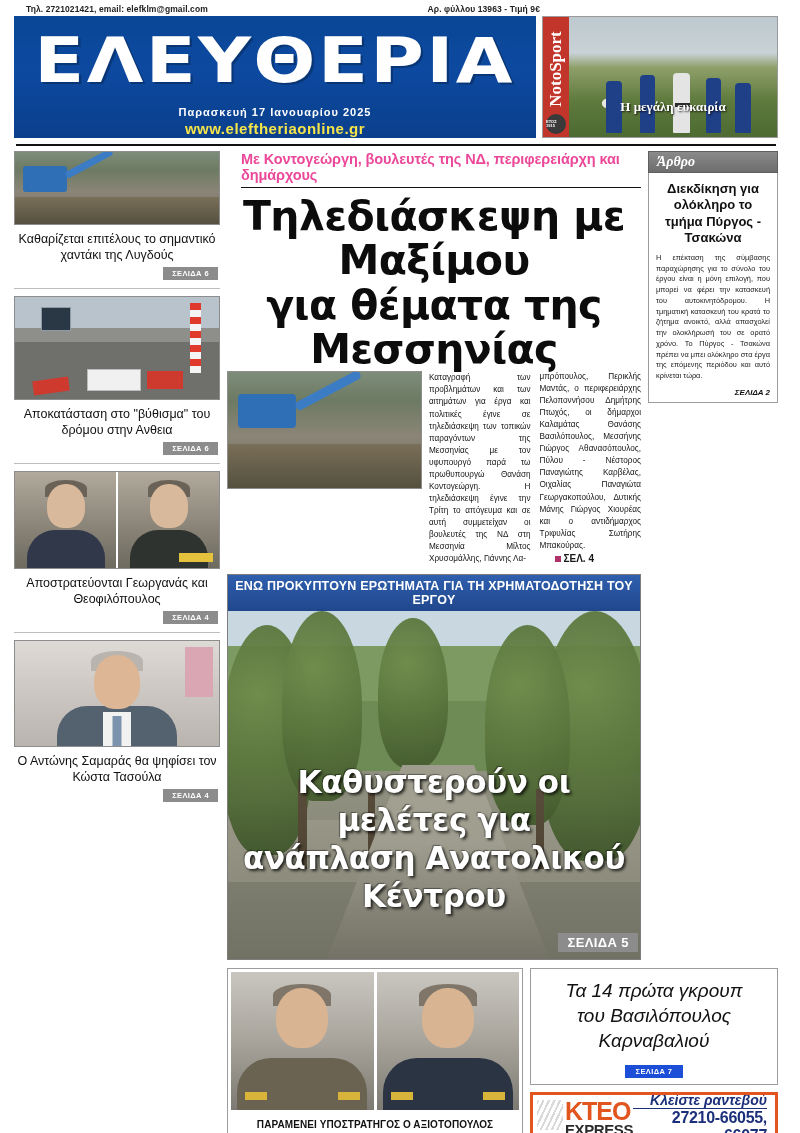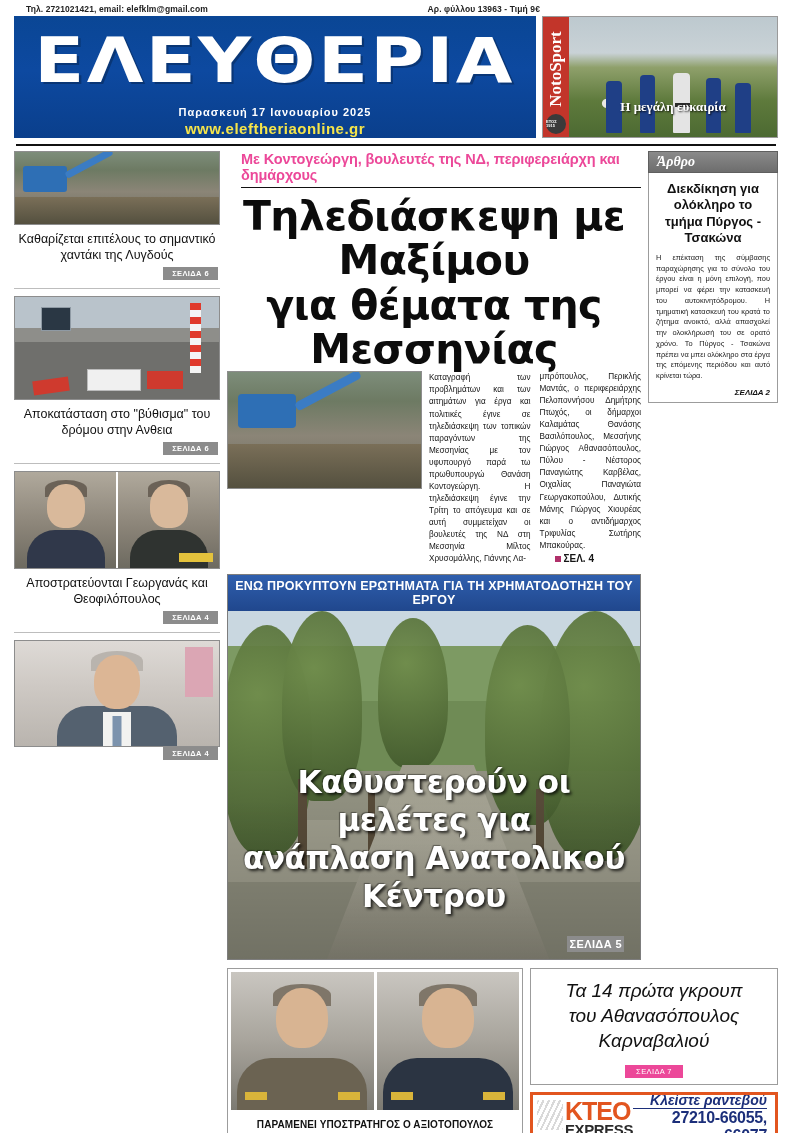--- a/index.html
+++ b/index.html
@@ -245,23 +245,23 @@
     background: linear-gradient(180deg, rgba(0,0,0,0) 0%, rgba(0,0,0,.18) 100%);
   }
   .feature-title {
     position: absolute; left: 0; right: 0; bottom: 44px; text-align: center;
     font-family: "DejaVu Sans", sans-serif;
     font-weight: bold; font-size: 31px; line-height: 1.22; color: #ffffff;
     text-shadow: 2px 2px 3px rgba(0,0,0,.75), -1px -1px 1px rgba(0,0,0,.4);
     letter-spacing: -.4px;
   }
   .feature-badge {
-    position: absolute; right: 16px; bottom: 7px;
-    background: #8c8c8c; color: #fff; font-size: 11px; font-weight: bold;
-    padding: 2px 2px; letter-spacing: .4px;
+    position: absolute; right: 2px; bottom: 7px;
+    background: #8c8c8c; color: #fff; font-size: 13px; font-weight: bold;
+    padding: 2px 9px; letter-spacing: .4px;
   }
 
   
   .bottom { display: flex; gap: 7px; margin-top: 8px; }
   .bot-mid { flex: 1 1 auto; border: 1px solid #9c9c9c; }
   .bot-right { width: 248px; flex: none; }
 
   .bot-photos { display: flex; gap: 3px; padding: 3px; }
   .bot-photos .p {
     flex: 1; height: 138px; position: relative; overflow: hidden;
@@ -275,22 +275,22 @@
     width:130px; height:52px; border-radius:34px 34px 0 0; background:#6b6352; }
   .bot-photos .p.b .uni { background:#2b3442; }
   .bot-photos .p .ins { position:absolute; bottom:10px; left:14px; width:22px; height:8px; background:#d9b43a; }
   .bot-photos .p .ins2 { position:absolute; bottom:10px; right:14px; width:22px; height:8px; background:#d9b43a; }
 
   .bot-kicker {
     text-align: center; font-size: 10px; font-weight: bold; letter-spacing: .1px;
     border-bottom: 1px solid #333; margin: 6px 22px 5px; padding-bottom: 3px; color: #111;
   }
   .bot-badge {
-    display: inline-block; background: #ec4899; color: #fff;
-    font-size: 7.5px; font-weight: normal; padding: 2px 11px; letter-spacing: .4px;
+    display: inline-block; background: #1d4ed8; color: #fff;
+    font-size: 7.5px; font-weight: bold; padding: 2px 11px; letter-spacing: .4px;
   }
 
   .carni {
     border: 1px solid #9c9c9c; padding: 10px 6px 6px;
     text-align: center;
   }
   .carni-title {
     font-style: italic; font-size: 19px; line-height: 1.3; color: #111;
     font-family: "Liberation Sans", sans-serif;
   }
@@ -414,20 +414,21 @@
         <div class="teaser-photo">
           <div class="ph-port">
             <span class="pink"></span>
             <span class="suit"></span>
             <span class="shirt"></span>
             <span class="tie"></span>
             <span class="hair"></span>
             <span class="head"></span>
           </div>
         </div>
+        <div class="teaser-cap">Ο Αντώνης Σαμαράς θα ψηφίσει τον Κώστα Τασούλα</div>
         <div class="badge-row">
           <span class="sel-badge">ΣΕΛΙΔΑ 4</span>
         </div>
       </div>
 
     </div>
 
     <div class="col-mid">
 
       <div class="kicker">Με Κοντογεώργη, βουλευτές της ΝΔ, περιφερειάρχη και δημάρχους</div>
@@ -509,21 +510,21 @@
         </div>
       </div>
       <div class="bot-kicker">ΠΑΡΑΜΕΝΕΙ ΥΠΟΣΤΡΑΤΗΓΟΣ Ο ΑΞΙΟΤΟΠΟΥΛΟΣ</div>
 
     </div>
 
     <div class="bot-right">
       <div class="carni">
         <div class="carni-title">
           <div>Τα 14 πρώτα γκρουπ</div>
-          <div>του Αθανασόπουλος</div>
+          <div>του Βασιλόπουλος</div>
           <div>Καρναβαλιού</div>
         </div>
         <div class="carni-badge-wrap">
           <span class="bot-badge">ΣΕΛΙΔΑ 7</span>
         </div>
       </div>
 
       <div class="kteo">
         <div class="kteo-head">
           <div class="kteo-logo">

